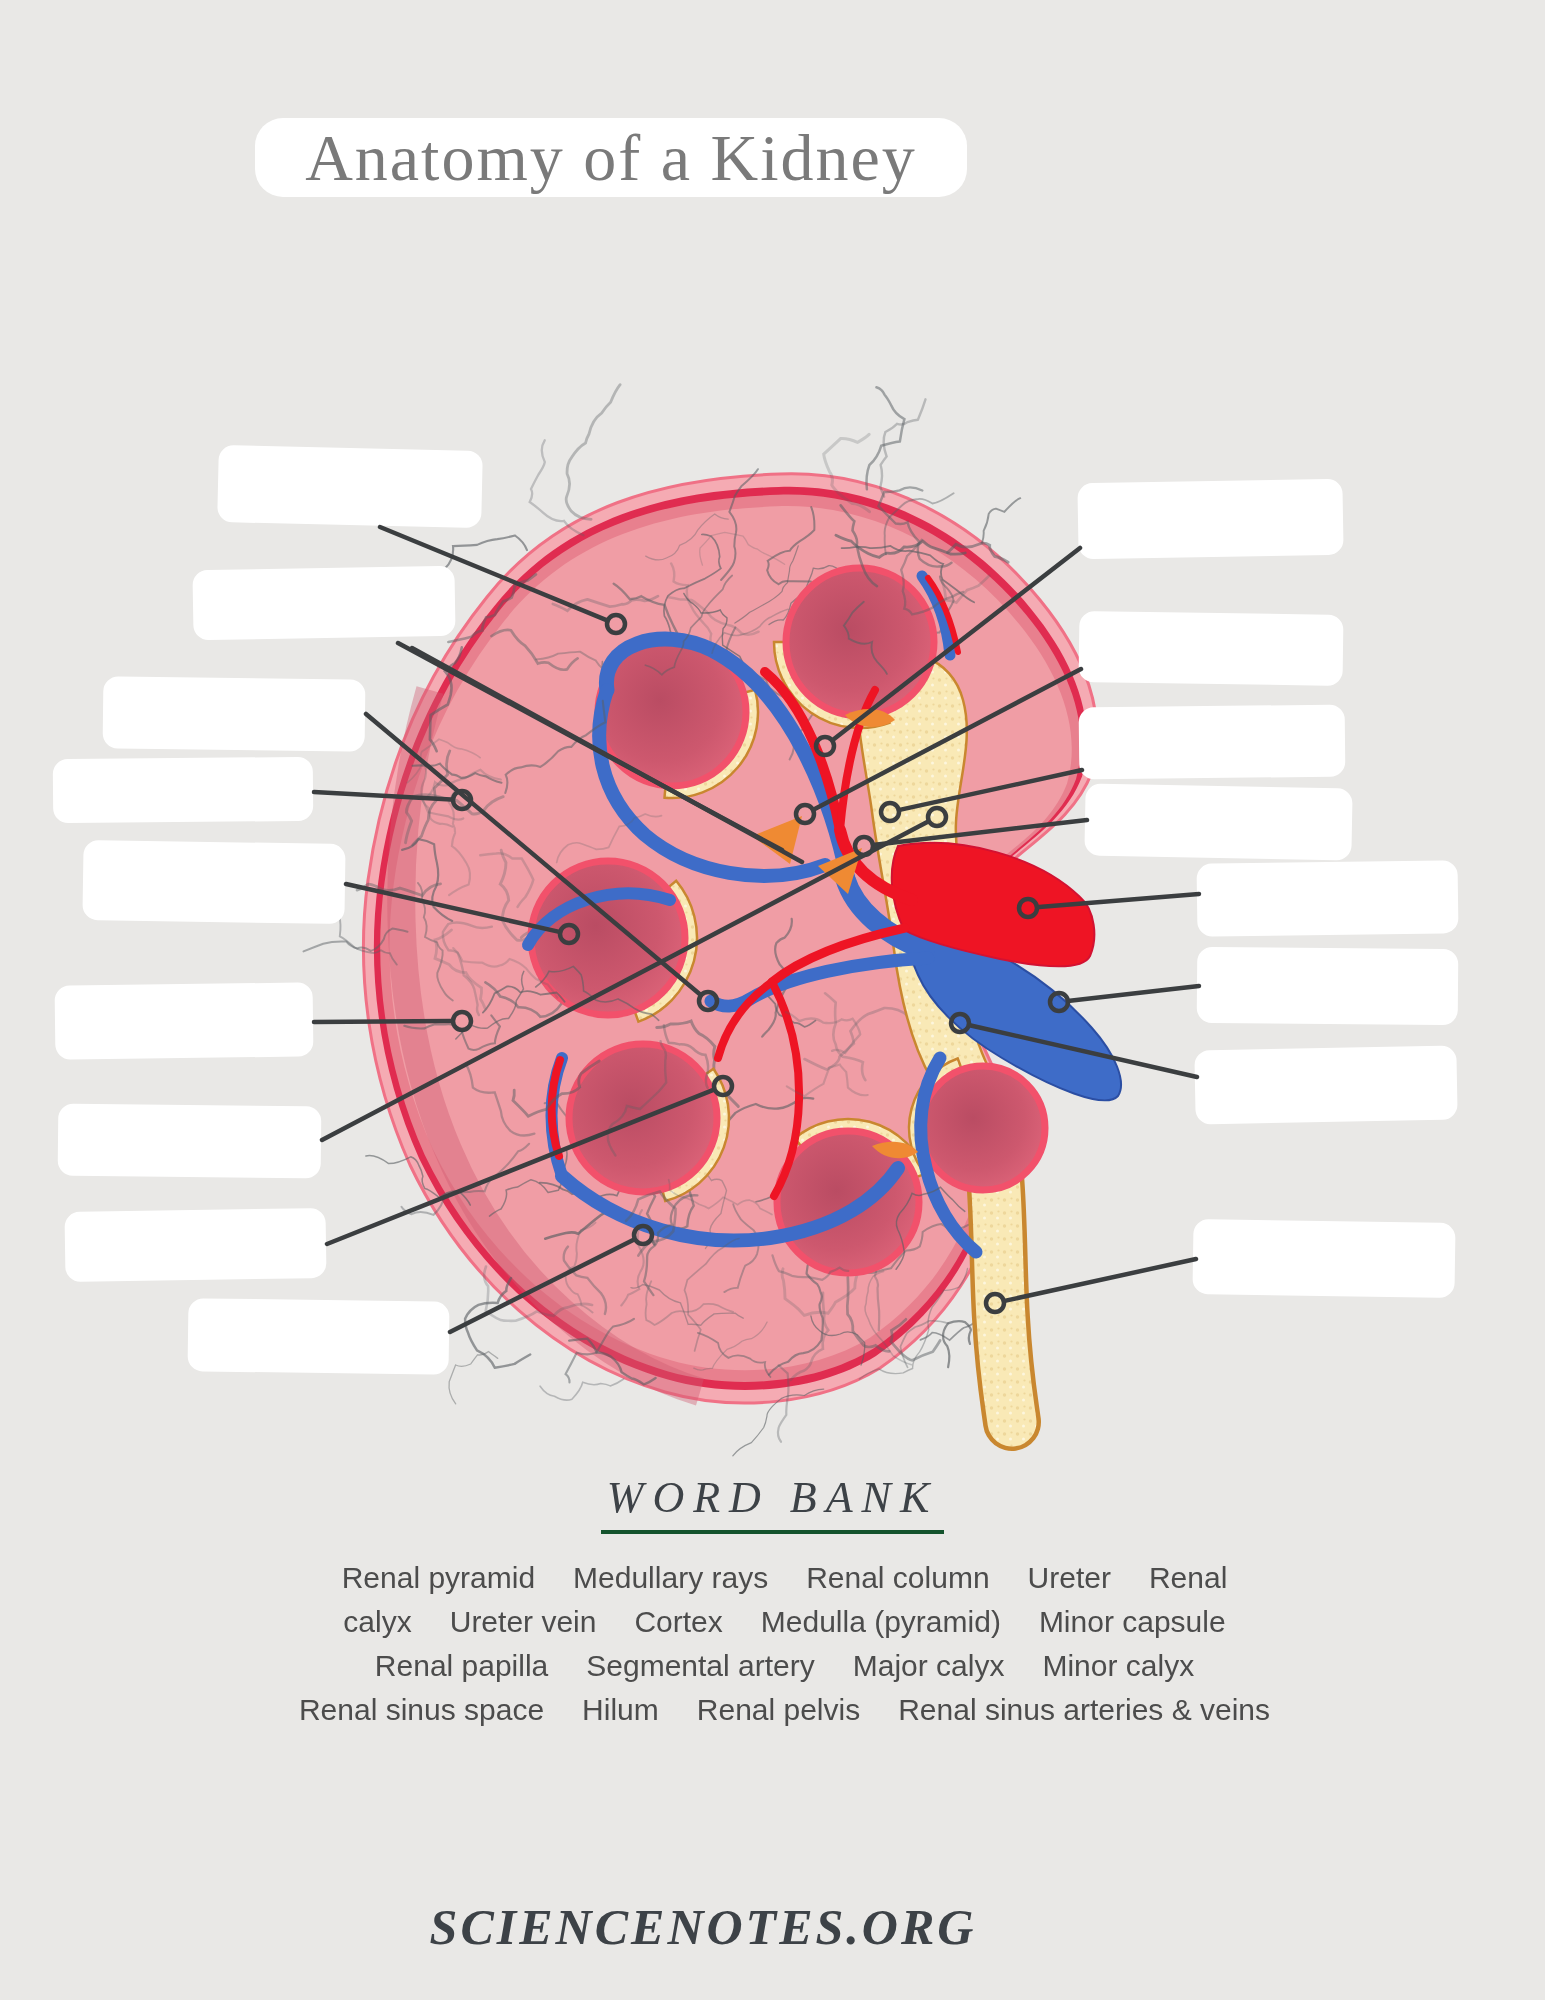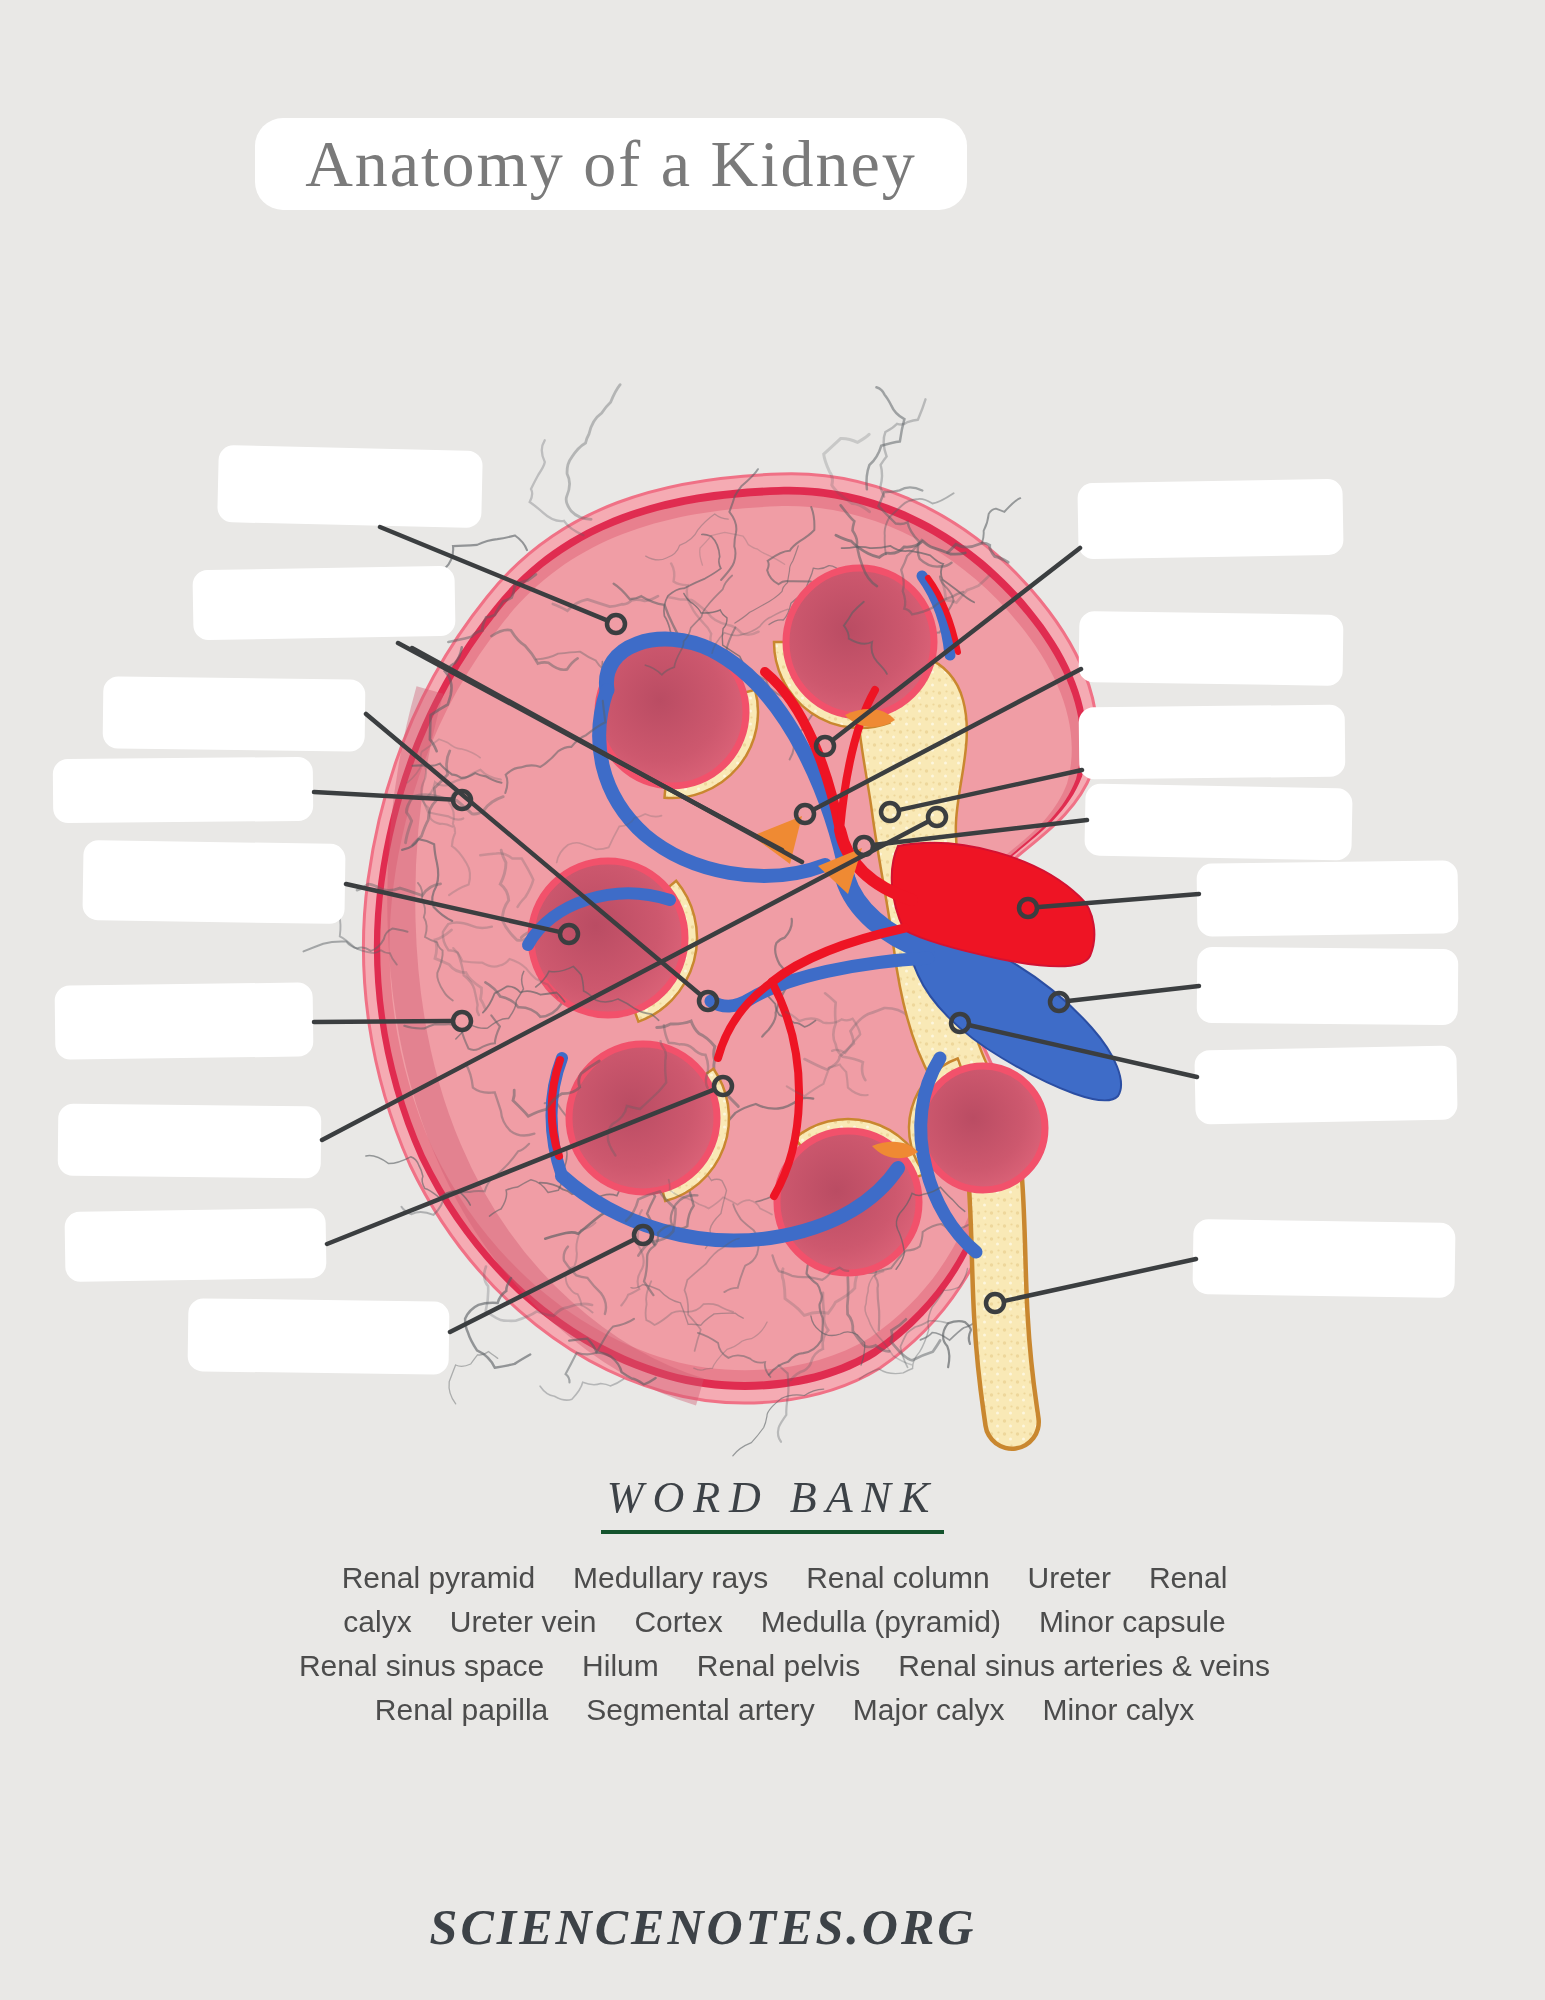--- a/index.html
+++ b/index.html
@@ -1,18 +1,18 @@
 <!DOCTYPE html>
 <html><head>
 <meta charset="utf-8">
 <style>
   html,body{margin:0;padding:0;background:#cfcfcf;}
   .page{position:relative;width:1545px;height:2000px;background:#e9e8e6;overflow:hidden;
         font-family:"Liberation Sans",sans-serif;}
-  .banner{position:absolute;left:255px;top:118px;width:712px;height:92px;background:#ffffff;
+  .banner{position:absolute;left:255px;top:118px;width:712px;height:79px;background:#ffffff;
           border-radius:28px;display:flex;align-items:center;justify-content:center;}
   .banner h1{margin:0;font-family:"Liberation Serif",serif;font-weight:400;font-size:66px;
              color:#7a7a7a;letter-spacing:2px;white-space:nowrap;}
   svg.art{position:absolute;left:0;top:0;width:1545px;height:2000px;}
   .wordbank{position:absolute;left:0;top:1472px;width:1545px;text-align:center;}
   .wb-head{display:inline-block;font-family:"Liberation Serif",serif;font-style:italic;
            font-size:44px;color:#3d4247;letter-spacing:9px;border-bottom:4px solid #14532d;
            padding:0 6px 7px 6px;}
   .wb-lines{margin-top:22px;}
   .wb-line{height:44px;line-height:44px;font-size:30px;color:#4c4c4c;margin-left:24px;}
@@ -322,19 +322,19 @@
         <circle cx="995" cy="1303" r="9" fill="none" stroke="#3b3e40" stroke-width="4.5"></circle>
         <line x1="1196" y1="1259" x2="1005.7455513096356" y2="1300.647740011821" stroke="#3b3e40" stroke-width="4.5" stroke-linecap="round"></line>
       </g>
   </svg>
 
   <div class="wordbank">
     <span class="wb-head">WORD BANK</span>
     <div class="wb-lines" id="wb-lines">
         <div class="wb-line"><span>Renal pyramid</span><span>Medullary rays</span><span>Renal column</span><span>Ureter</span><span>Renal</span></div>
         <div class="wb-line"><span>calyx</span><span>Ureter vein</span><span>Cortex</span><span>Medulla (pyramid)</span><span>Minor capsule</span></div>
+        <div class="wb-line"><span>Renal papilla</span><span>Segmental artery</span><span>Major calyx</span><span>Minor calyx</span></div>
         <div class="wb-line"><span>Renal sinus space</span><span>Hilum</span><span>Renal pelvis</span><span>Renal sinus arteries &amp; veins</span></div>
-        <div class="wb-line"><span>Renal papilla</span><span>Segmental artery</span><span>Major calyx</span><span>Minor calyx</span></div>
       </div>
   </div>
 
   <div class="footer">SCIENCENOTES.ORG</div>
 </div>
 
 </body></html>

